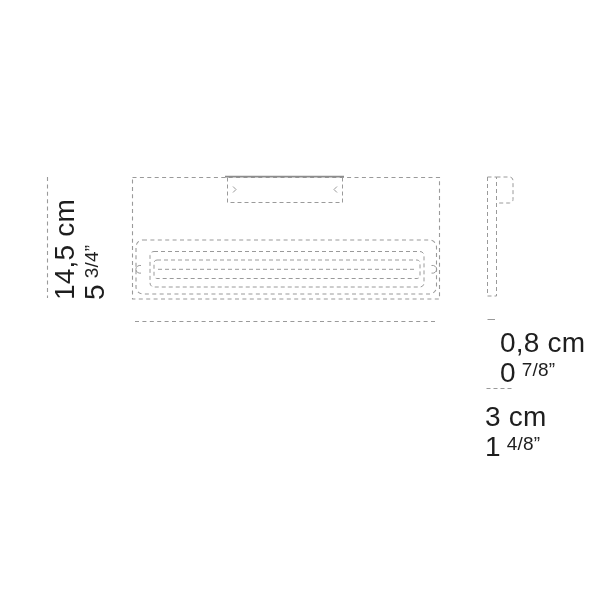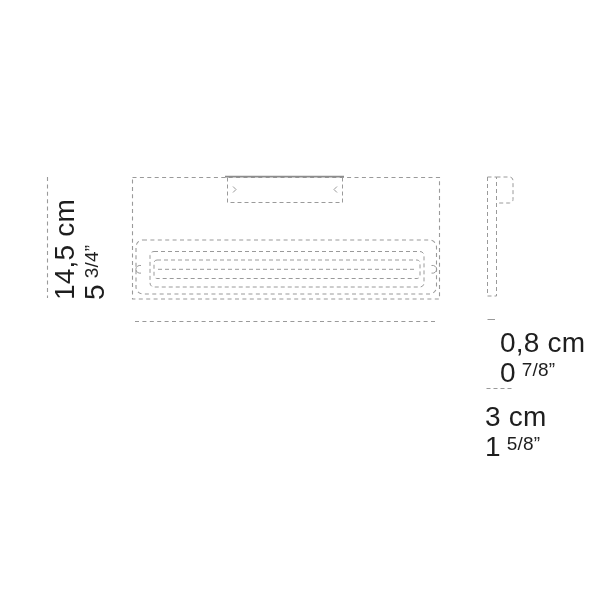--- a/index.html
+++ b/index.html
@@ -83,16 +83,16 @@
   </div>
 
 
   <div class="label label-depth">
     <div><span>0,8 cm</span></div>
     <div><span>0</span><span class="frac">7/8”</span></div>
   </div>
 
   <div class="label label-mount">
     <div><span>3 cm</span></div>
-    <div><span>1</span><span class="frac">5/8”</span></div>
+    <div><span>1</span><span class="frac">4/8”</span></div>
   </div>
 
 </div>
 
 </body></html>

